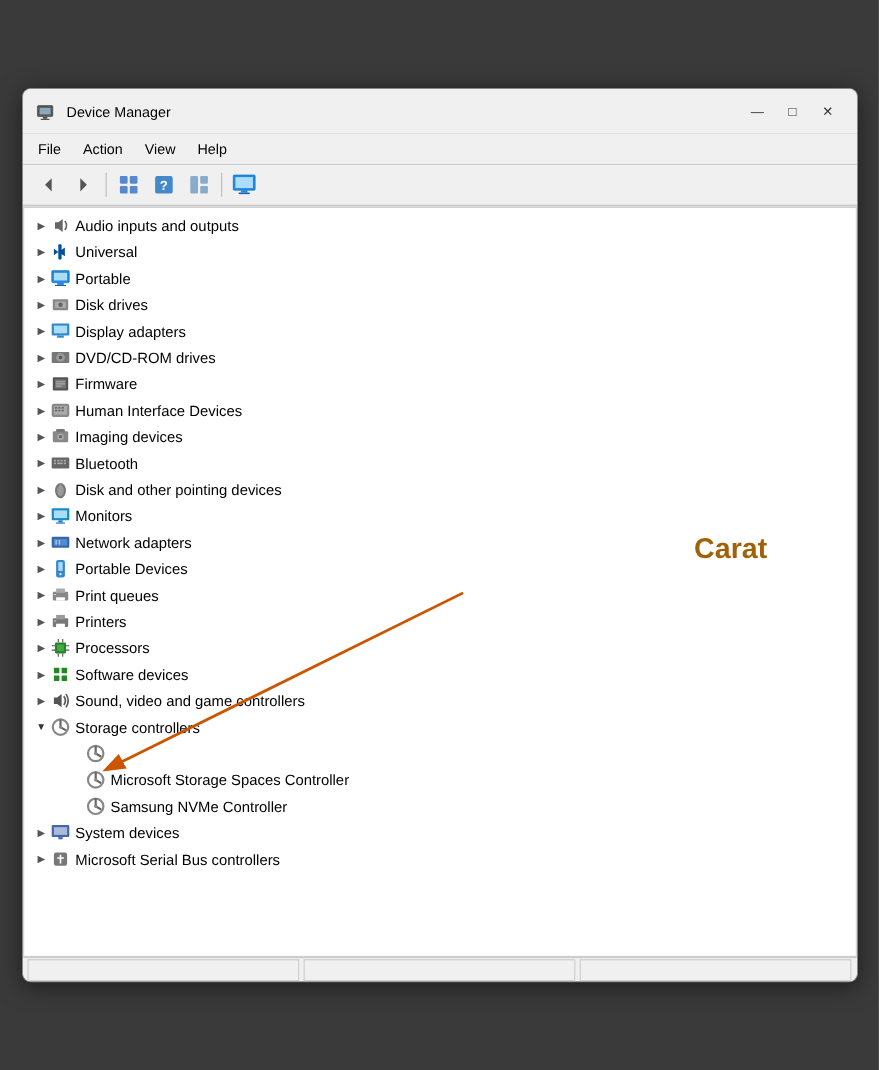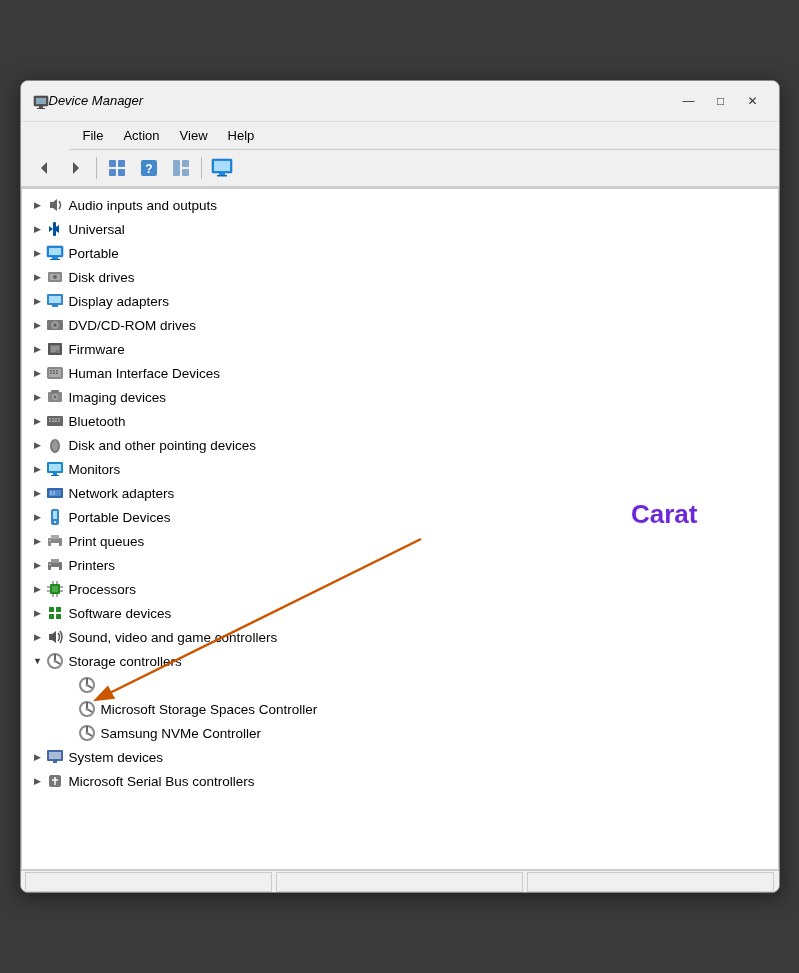--- a/index.html
+++ b/index.html
@@ -22,23 +22,22 @@
     .title-bar {
       background: #f0f0f0;
       padding: 8px 12px;
       display: flex;
       align-items: center;
       justify-content: space-between;
       border-bottom: 1px solid #ddd;
     }
     .title-bar-left {
       display: flex;
-      align-items: flex-start;
-      gap: 0;
-      font-style: italic;
+      align-items: flex-end;
+      gap: 12px;
     }
     .title-text {
       font-size: 13px;
       font-weight: 400;
       color: #000;
     }
     .title-controls {
       display: flex;
       gap: 4px;
     }
@@ -55,21 +54,20 @@
       justify-content: center;
       border-radius: 3px;
     }
 
     .menu-bar {
       background: #f0f0f0;
       padding: 2px 4px;
       display: flex;
       gap: 0;
       border-bottom: 1px solid #ccc;
-      margin-left: 48px;
     }
     .menu-item {
       padding: 4px 10px;
       font-size: 13px;
       cursor: pointer;
       border-radius: 3px;
       color: #000;
     }
 
     .toolbar {
@@ -561,21 +559,21 @@
     <div style="position:absolute; top: 0; left: 0; width: 100%; height: 100%; pointer-events: none; z-index: 10;">
 
       <svg width="100%" height="100%" viewBox="0 0 720 680" preserveAspectRatio="none" style="position:absolute;top:0;left:0;">
         <line x1="380" y1="350" x2="72" y2="510" stroke="#cc5500" stroke-width="2.5" marker-end="url(#arrow)"></line>
         <defs>
           <marker id="arrow" markerWidth="8" markerHeight="8" refX="6" refY="3" orient="auto">
             <path d="M0,0 L0,6 L8,3 z" fill="#cc5500"></path>
           </marker>
         </defs>
       </svg>
-      <div style="position:absolute; top: 310px; right: 80px; font-size: 26px; font-weight: bold; color: #6d28d9; font-family: 'Segoe UI', sans-serif; text-align: center;">Carat</div>
+      <div style="position:absolute; top: 294px; right: 80px; font-size: 26px; font-weight: bold; color: #a16207; font-family: 'Segoe UI', sans-serif; text-align: center;">Carat</div>
     </div>
   </div>
 
   <div class="status-bar">
     <div class="status-segment"></div>
     <div class="status-segment"></div>
     <div class="status-segment"></div>
   </div>
 </div>
 

